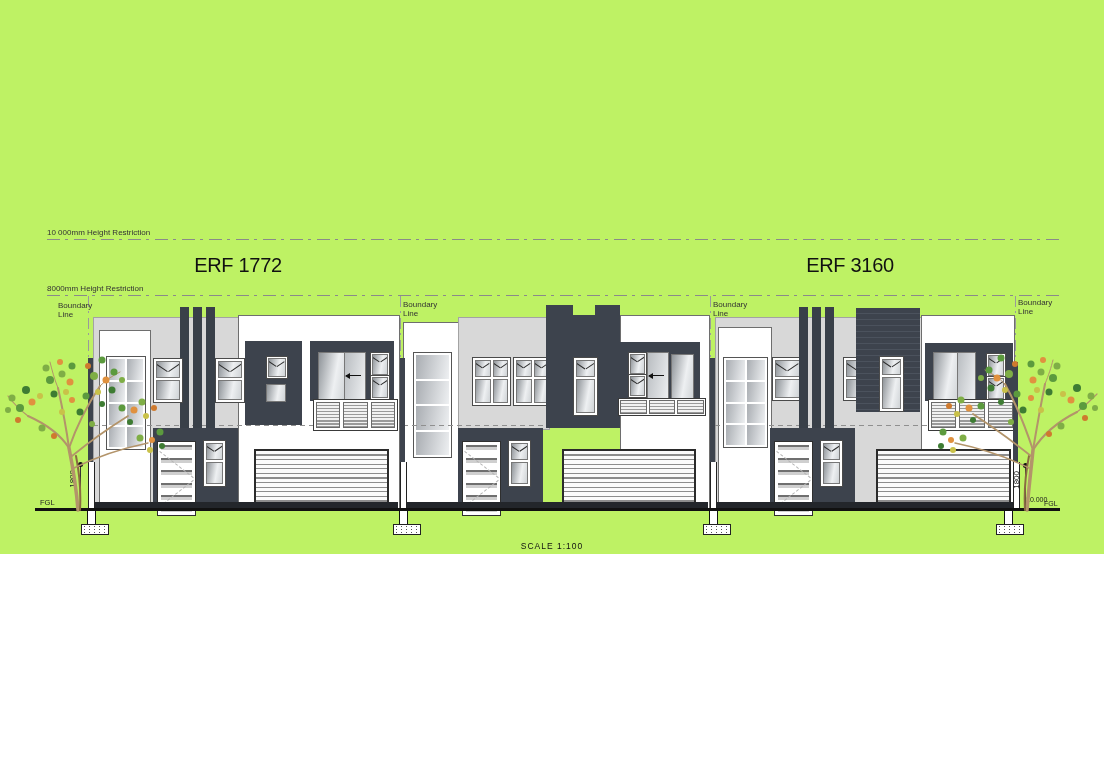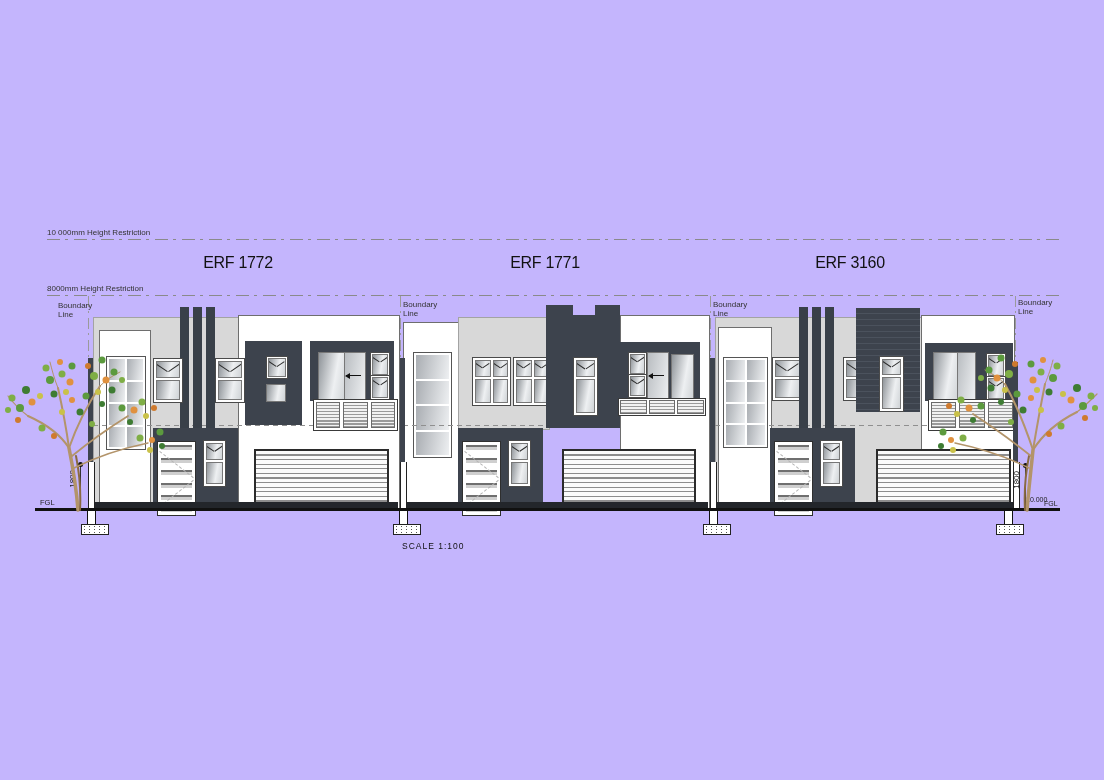--- a/index.html
+++ b/index.html
@@ -1,25 +1,25 @@
 <!DOCTYPE html>
 <html><head>
 <meta charset="utf-8">
 <style>
   html,body{margin:0;padding:0;background:#fff;}
-  #canvas{position:relative;width:1104px;height:780px;background:#c4b5fd;overflow:hidden;
+  #canvas{position:relative;width:1104px;height:554px;background:#bef264;overflow:hidden;
           font-family:"Liberation Sans",sans-serif;color:#222;}
   .a{position:absolute;}
   
   .dashH{height:1px;background:repeating-linear-gradient(90deg,#8a8a8a 0 13px,transparent 13px 18px,#8a8a8a 18px 21px,transparent 21px 27px);}
   .dashV{width:1px;background:repeating-linear-gradient(180deg,#9a9a9a 0 11px,transparent 11px 15px,#9a9a9a 15px 17px,transparent 17px 22px);}
   .floorDash{height:1px;background:repeating-linear-gradient(90deg,#8f8f8f 0 5px,transparent 5px 9px);}
   .tiny{font-size:8px;line-height:9px;color:#333;}
   .small{font-size:7.5px;color:#222;}
-  .erf{font-size:16px;letter-spacing:-0.3px;color:#111;text-align:center;}
+  .erf{font-size:20px;letter-spacing:-0.3px;color:#111;text-align:center;}
   
   .gy{background:#d8d8d8;border:1px solid #a3a3a3;}
   .wh{background:#fff;border:1px solid #6e6e6e;}
   .dk{background:#3d434d;}
   .stripe{background:#394049;}
   .siding{background:repeating-linear-gradient(180deg,#3d434d 0 5px,#4b525d 5px 6px);}
   .pwLow{background:#fff;border-left:1.5px solid #222;border-right:1.5px solid #222;}
   
   .fr{background:#fff;border:1px solid #4a4a4a;padding:2px;display:flex;flex-direction:column;gap:2px;}
   .gl{background:linear-gradient(100deg,#8f9499 0%,#eef0f2 60%,#cfd3d6 100%);border:1px solid #777;}
@@ -38,34 +38,33 @@
   .edoor .slats{width:100%;height:100%;background:repeating-linear-gradient(180deg,#6f6f6f 0 2px,#cfcfcf 2px 5px,#fff 5px 12.5px);}
   .swing{position:absolute;left:-8%;width:116%;height:0;border-top:1px dashed #b5b5b5;}
   .harrow{position:absolute;height:1px;background:#111;}
   .harrow::before{content:"";position:absolute;left:-1px;top:-2.5px;border-top:3px solid transparent;border-bottom:3px solid transparent;border-right:5px solid #111;}
   .dot{width:5px;height:5px;border-radius:50%;background:#111;}
   .dimTxt{font-size:8px;color:#222;writing-mode:vertical-rl;transform:rotate(180deg);}
   .pad{background-color:#fff;border:1.5px solid #222;background-image:radial-gradient(#555 0.7px,transparent 0.9px);background-size:5px 3px;}
   .stub{width:7px;background:#fff;border-left:1.5px solid #111;border-right:1.5px solid #111;}
   .gband{background:#23262b;}
   .title{font-size:21px;letter-spacing:0;color:#111;text-align:center;}
-  .subtitle{font-size:8.5px;color:#111;letter-spacing:1px;}
+  .subtitle{font-size:8.5px;color:#111;text-align:center;letter-spacing:1px;}
 </style>
 </head>
 <body>
 
 <div id="canvas">
 
   <div class="a tiny" style="left:47px;top:228px;">10 000mm  Height  Restriction</div>
   <div class="a dashH" style="left:47px;top:239px;width:1013px;"></div>
   <div class="a tiny" style="left:47px;top:284px;">8000mm  Height  Restriction</div>
   <div class="a dashH" style="left:47px;top:295px;width:1013px;"></div>
 
   <div class="a erf" style="left:148px;top:254px;width:180px;">ERF 1772</div>
-  <div class="a erf" style="left:455px;top:254px;width:180px;">ERF 1771</div>
   <div class="a erf" style="left:760px;top:254px;width:180px;">ERF 3160</div>
 
   <div class="a dashV" style="left:88px;top:296px;height:212px;"></div>
   <div class="a dashV" style="left:400px;top:296px;height:212px;"></div>
   <div class="a dashV" style="left:710px;top:296px;height:212px;"></div>
   <div class="a dashV" style="left:1015px;top:296px;height:212px;"></div>
   <div class="a tiny" style="left:58px;top:301px;">
     <div>Boundary</div>
     <div>Line</div>
   </div>

